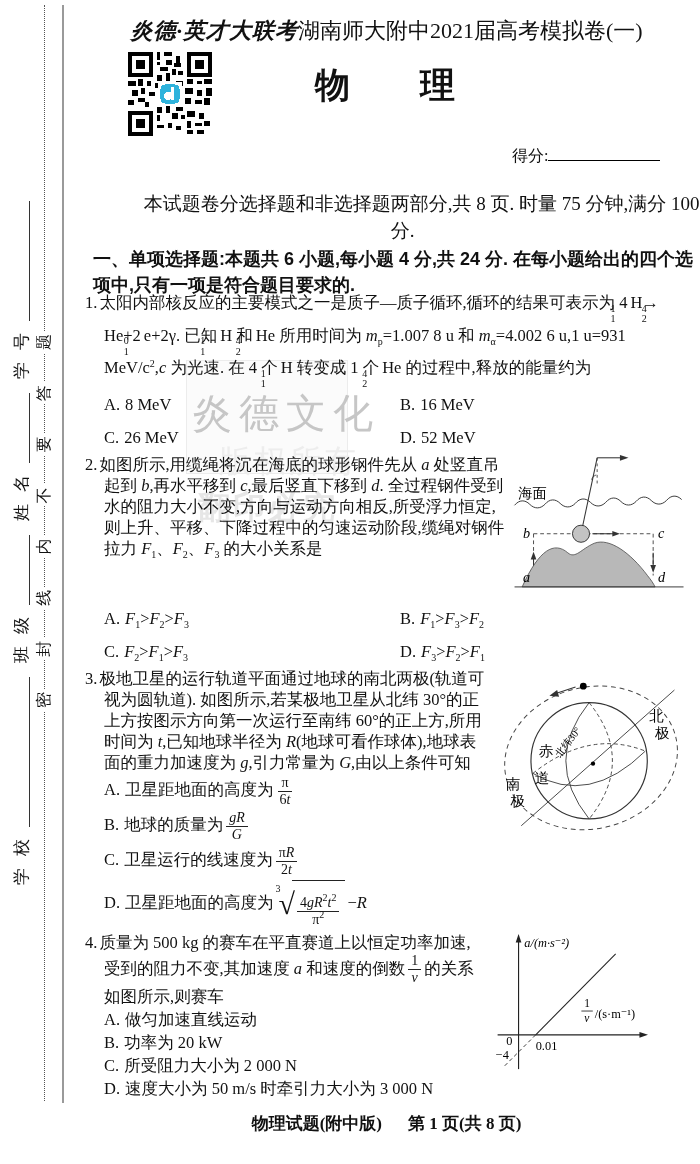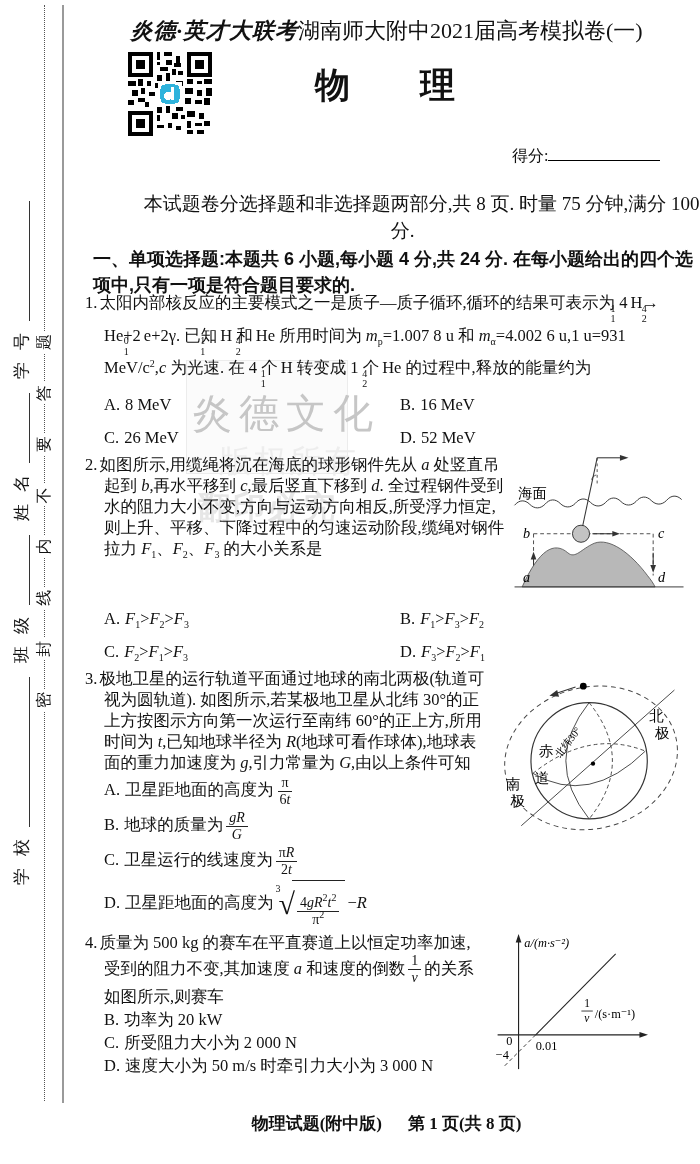--- a/index.html
+++ b/index.html
@@ -319,20 +319,21 @@
           <text x="99" y="79" font-size="12">1</text>
           <line x1="96" y1="83" x2="108" y2="83" stroke="#222" stroke-width="0.9"></line>
           <text x="99" y="95" font-size="12" font-style="italic">v</text>
           <text x="110" y="90" font-size="13">/(s·m⁻¹)</text>
         </svg>
         <span class="qnum">4.</span><span><span>质量为 500 kg 的赛车在平直赛道上以恒定功率加速,受到的阻力不变,其加速度 </span><i>a</i><span> 和速度的倒数</span><span class="frac">
               <span class="fn"><span>1</span></span>
               <span class="fd"><i>v</i></span>
             </span><span>的关系如图所示,则赛车</span></span>
         <div class="opts">
+            <div class="opt"><span class="olab">A.</span><span><span>做匀加速直线运动</span></span></div>
             <div class="opt"><span class="olab">B.</span><span><span>功率为 20 kW</span></span></div>
             <div class="opt"><span class="olab">C.</span><span><span>所受阻力大小为 2 000 N</span></span></div>
             <div class="opt"><span class="olab">D.</span><span><span>速度大小为 50 m/s 时牵引力大小为 3 000 N</span></span></div>
           </div>
       </div>
     </div>
 
   </div>
 
   <div class="footer">

